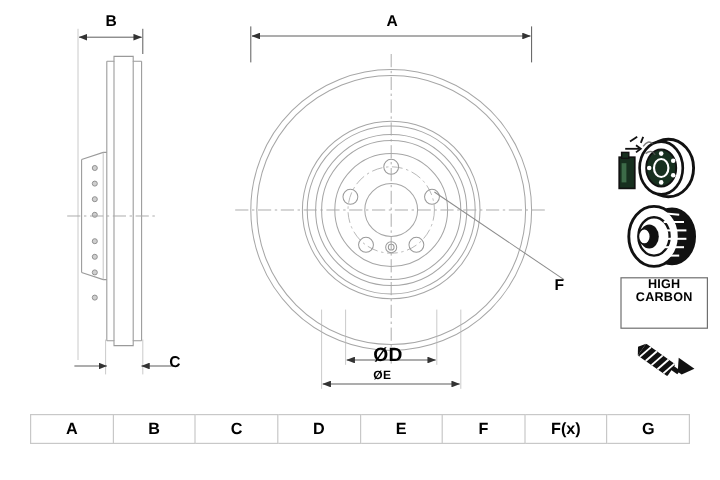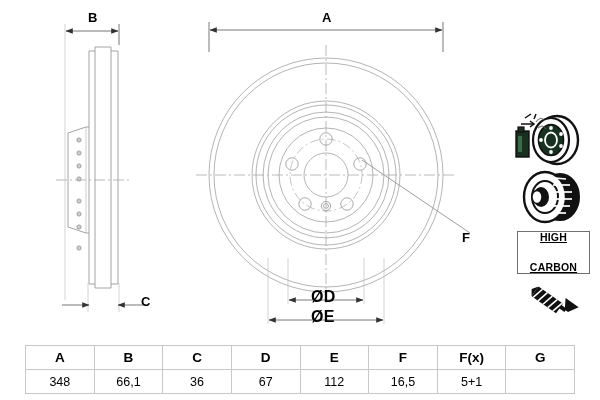--- a/index.html
+++ b/index.html
@@ -16,29 +16,28 @@
     position:absolute;
     font-family:"Liberation Sans", sans-serif;
     font-size:13px;font-weight:700;color:#000;
     letter-spacing:.3px;white-space:nowrap;
   }
   #label-A{left:322px;top:10px;}
   #label-B{left:88px;top:10px;}
   #label-C{left:141px;top:294px;}
   #label-F{left:462px;top:230px;}
   #label-D{left:311px;top:288px;font-size:16px;}
-  #label-E{left:311px;top:308px;font-size:16px;}
+  #label-E{left:311px;top:308px;font-size:10px;}
 
   
   #high-carbon-badge{
     position:absolute;left:517px;top:231px;width:71px;height:41px;
     border:1px solid #6f6f6f;background:#fff;
-    display:flex;flex-direction:column;align-items:center;justify-content:space-between;
+    display:flex;flex-direction:column;align-items:center;justify-content:flex-start;
     line-height:1.08;
-    text-decoration:underline;
   }
   #high-carbon-badge span{
     font-family:"Liberation Sans", sans-serif;
     font-size:10.5px;font-weight:700;color:#000;letter-spacing:.2px;
   }
 
   
   #spec-table{
     position:absolute;left:25px;top:345px;width:550px;
     border-collapse:collapse;table-layout:fixed;
@@ -252,26 +251,16 @@
       <tr class="head">
         <td>A</td>
         <td>B</td>
         <td>C</td>
         <td>D</td>
         <td>E</td>
         <td>F</td>
         <td>F(x)</td>
         <td>G</td>
       </tr>
-      <tr class="vals">
-        <td>348</td>
-        <td>66,1</td>
-        <td>36</td>
-        <td>67</td>
-        <td>112</td>
-        <td>16,5</td>
-        <td>5+1</td>
-        <td></td>
-      </tr>
     </tbody>
   </table>
 
 </div>
 
 </body></html>

